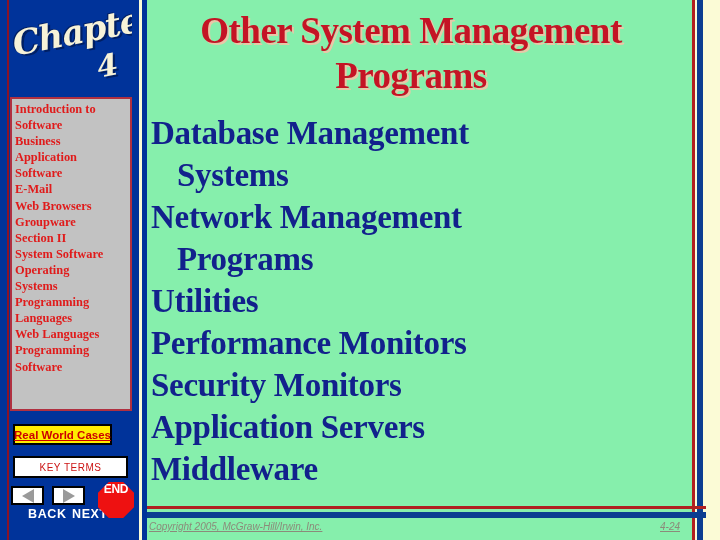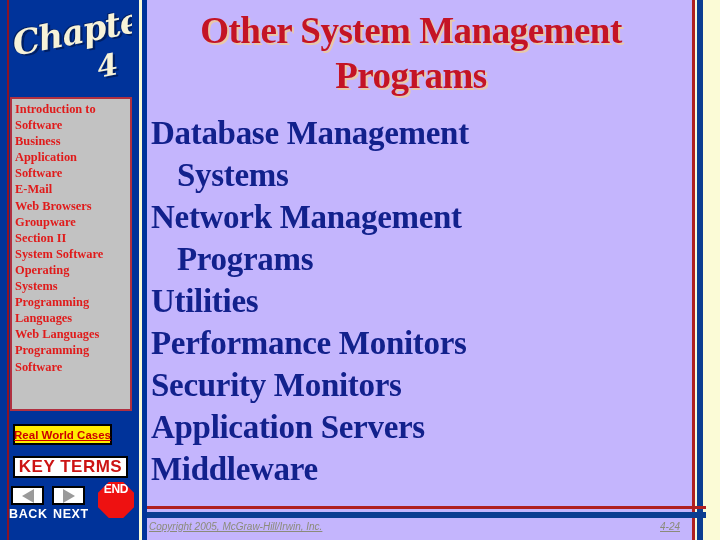--- a/index.html
+++ b/index.html
@@ -119,22 +119,22 @@
     background: #ffffff;
     border: 2px solid #000000;
     box-sizing: border-box;
     display: flex;
     align-items: center;
     justify-content: center;
     cursor: pointer;
   }
   .kt-btn span {
     font-family: "Liberation Sans", "DejaVu Sans", sans-serif;
-    font-weight: bold;
-    font-size: 17px;
+    font-weight: normal;
+    font-size: 10px;
     letter-spacing: 0.5px;
     color: #cc1414;
     white-space: nowrap;
   }
 
   
   .arrow-btn {
     position: absolute;
     width: 33px; height: 19px;
     background: #ffffff;
@@ -160,20 +160,21 @@
   }
   .nav-label {
     position: absolute;
     top: 507px;
     font-family: "Liberation Sans", "DejaVu Sans", sans-serif;
     font-weight: bold;
     font-size: 12.5px;
     letter-spacing: 0.6px;
     color: #ffffff;
     cursor: pointer;
+    padding-left: 19px;
   }
   #lbl-back { left: 9px; }
   #lbl-next { left: 53px; }
 
   
   .end-btn {
     position: absolute;
     left: 98px; top: 482px;
     width: 36px; height: 36px;
     background: #ee1111;
@@ -203,21 +204,21 @@
   
   #vline-right-red  { left: 692px; width: 3px;  background: #b02020; }
   #vline-right-gap  { left: 695px; width: 2px;  background: #fbfbd6; }
   #vline-right-blue { left: 697px; width: 6px;  background: #0b3d91; }
 
   
   .content {
     position: absolute;
     left: 147px; top: 0;
     width: 545px; height: 540px;
-    background: #c4b5fd;
+    background: #86efac;
   }
 
   .slide-title {
     position: absolute;
     left: 0; top: 8px;
     width: 528px;
     text-align: center;
     font-family: "Liberation Serif", "DejaVu Serif", serif;
     font-weight: bold;
     font-size: 37px;

